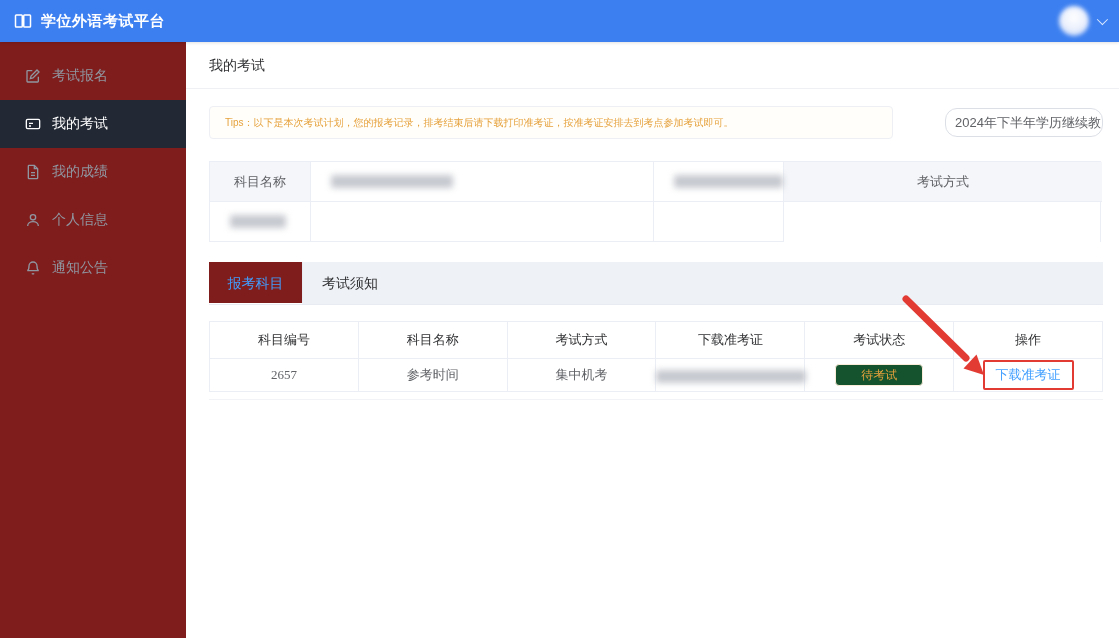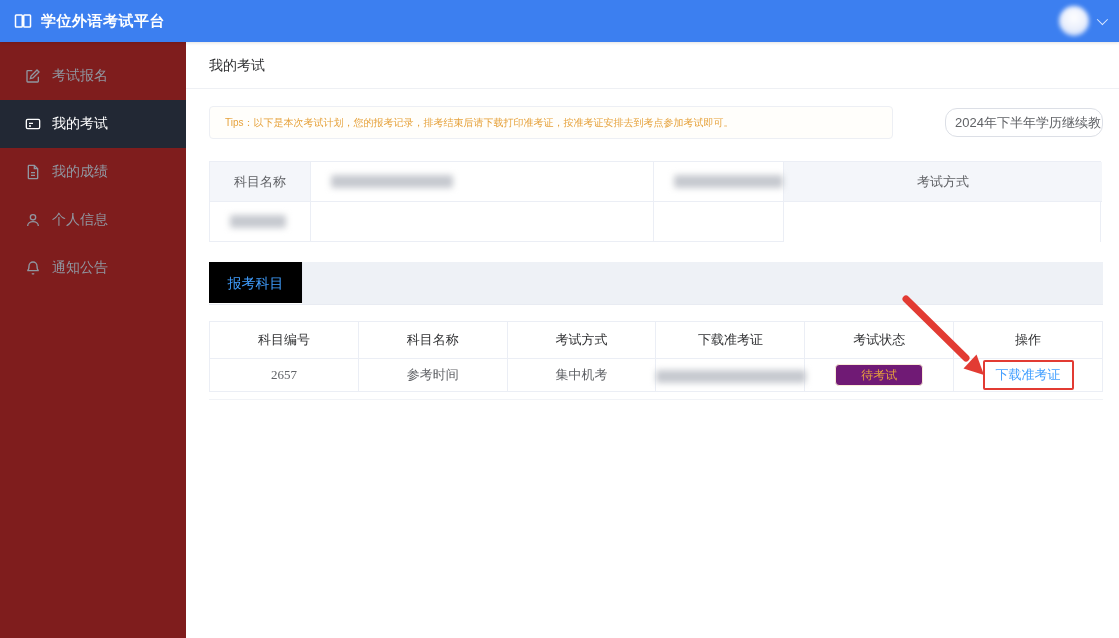--- a/index.html
+++ b/index.html
@@ -49,31 +49,31 @@
   .info-table > div:nth-child(4n) { border-right:none; }
   .cell-label { background:#f4f6fa; color:#606266; justify-content:center; font-weight:500; }
   .cell-value { background:#fff; padding-left:20px; color:#606266; }
 
   .redacted { height:13px; border-radius:2px; background:#c6c9cf; filter:blur(3px); }
 
   
   .tabs-card { margin-top:20px; }
   .tab-bar { height:43px; background:#eef1f6; border-bottom:1px solid #e8ebf2; display:flex; }
   .tab { width:94px; text-align:center; line-height:43px; font-size:14px; color:#303133; cursor:pointer; }
-  .tab.active { background:#000000; color:#409eff; border-right:1px solid #e8ebf2; border-bottom:1px solid #fff; }
+  .tab.active { background:#7f1d1d; color:#409eff; border-right:1px solid #e8ebf2; border-bottom:1px solid #fff; }
 
   
   .subjects-table { margin-top:16px; width:894px; border-collapse:collapse; table-layout:fixed;font-family:Liberation Serif, serif; }
   .subjects-table th, .subjects-table td { border:1px solid #ebeef5; text-align:center; }
   .subjects-table th { height:37px; font-size:13px; font-weight:500; color:#303133; background:#fff; }
   .subjects-table td { height:33px; font-size:13px; color:#606266; }
   .card-bottom-edge { width:894px; border-bottom:1px solid #f1f3f7; margin-top:7px; }
 
   .status-badge { display:inline-block; padding:3px 25px; font-size:12px; color:#e6a23c;
-    background:#701a75; border:1px solid #faecd8; border-radius:4px; line-height:1.2; }
+    background:#14532d; border:1px solid #faecd8; border-radius:4px; line-height:1.2; }
   .red-box { display:inline-block; border:2px solid #e23b33; border-radius:2px; padding:4px 11px; }
   .download-link { color:#409eff; font-size:13px; text-decoration:none; cursor:pointer; }
 
   
   .anno-arrow { position:absolute; top:0; left:0; width:1119px; height:638px; pointer-events:none; z-index:9; }
 </style>
 </head>
 <body>
 
 <div class="app">
@@ -169,20 +169,21 @@
         <div class="cell-value">
             <span class="redacted" style="width:56px"></span>
           </div>
         <div class="cell-value" style="border-left:none"></div>
         <div class="cell-value"></div>
       </div>
 
       <div class="tabs-card">
         <div class="tab-bar">
           <div class="tab active">报考科目</div>
+          <div class="tab">考试须知</div>
         </div>
 
         <table class="subjects-table">
           <thead>
             <tr>
               <th>科目编号</th>
               <th>科目名称</th>
               <th>考试方式</th>
               <th>下载准考证</th>
               <th>考试状态</th>

